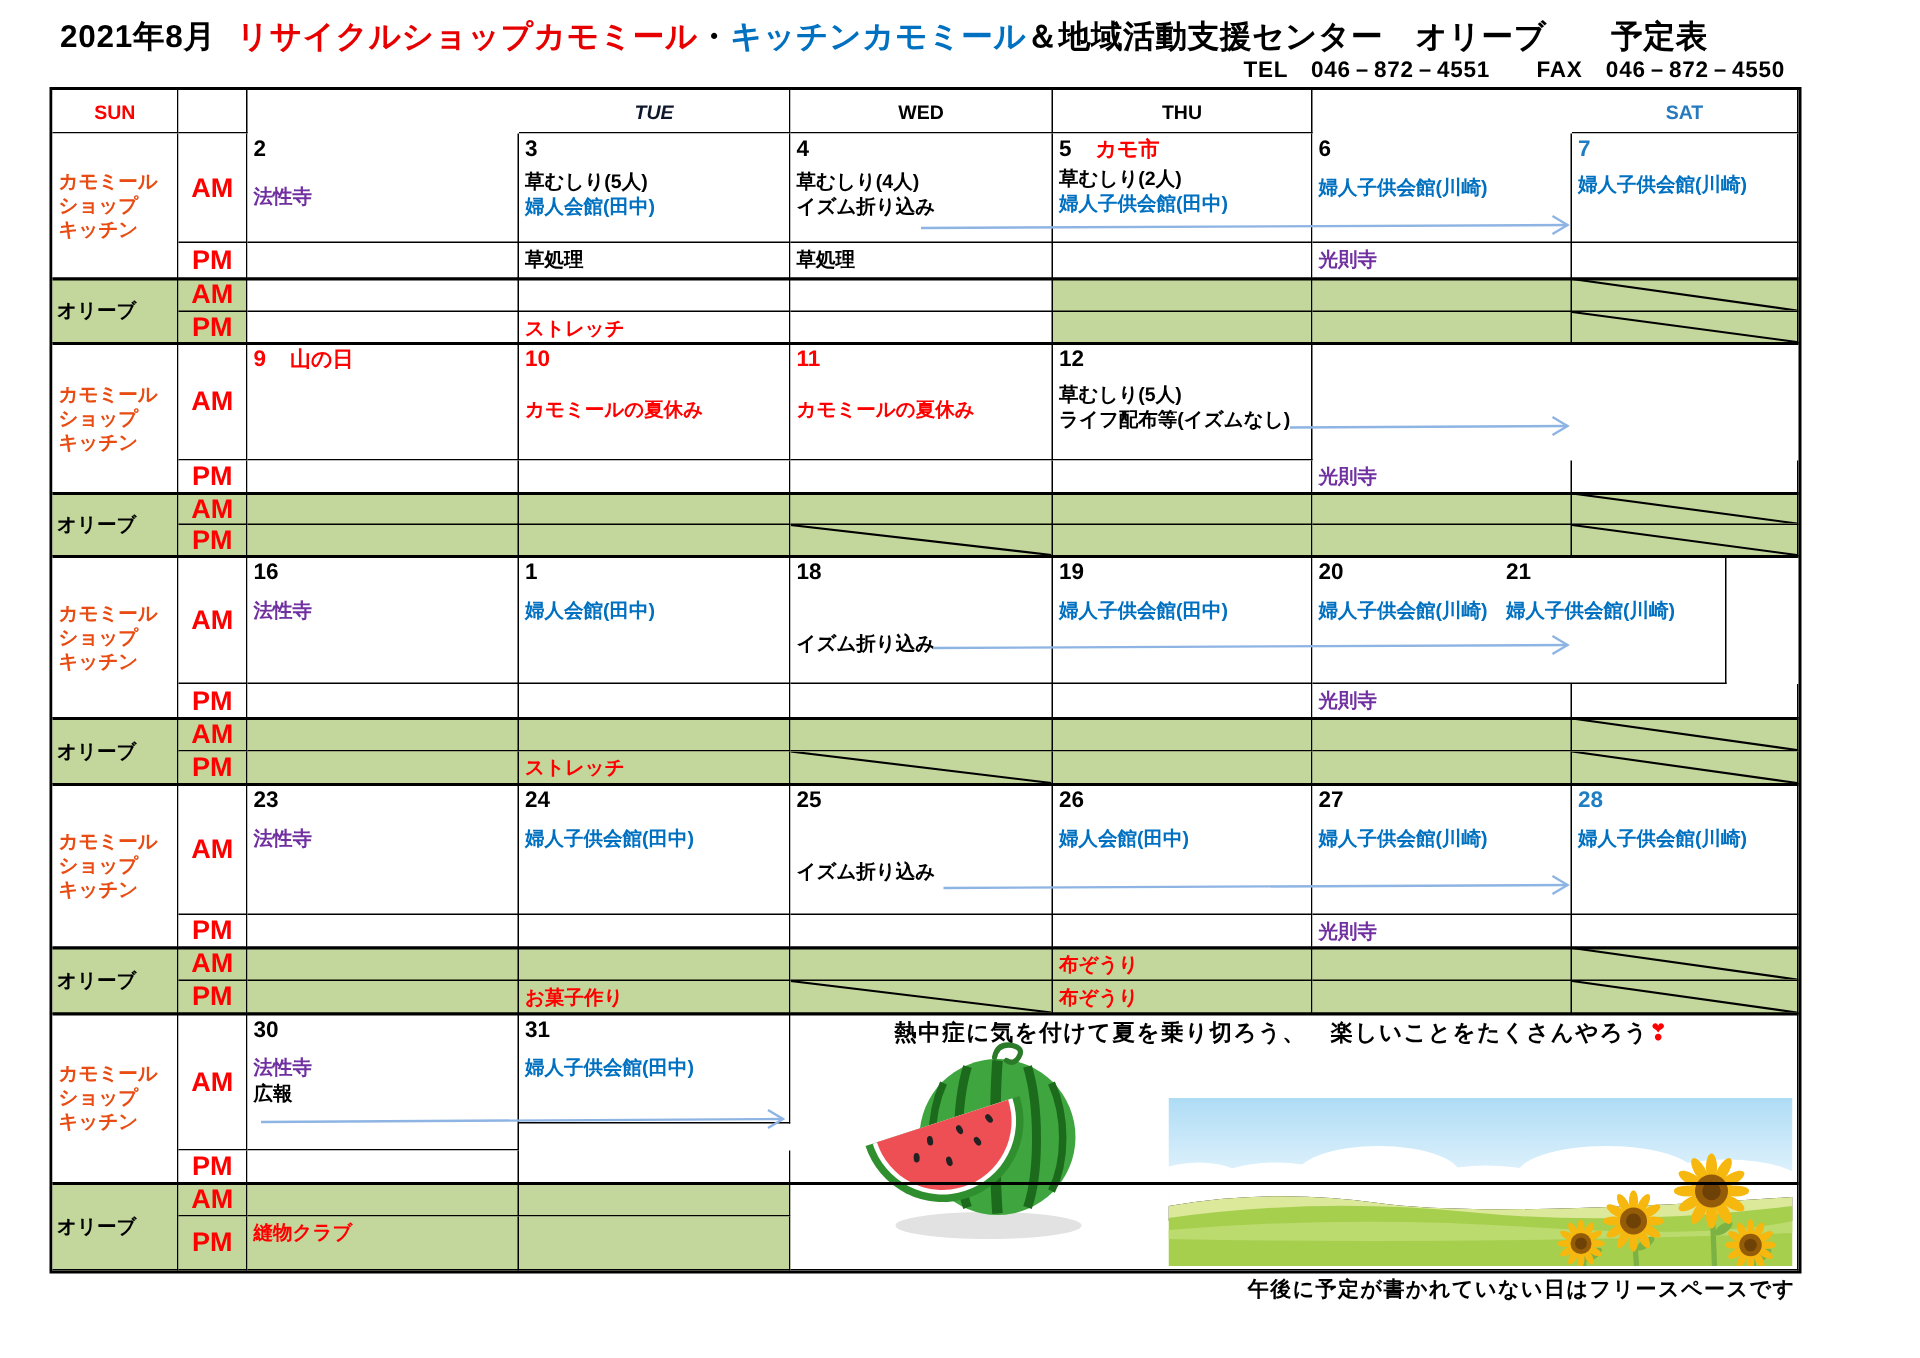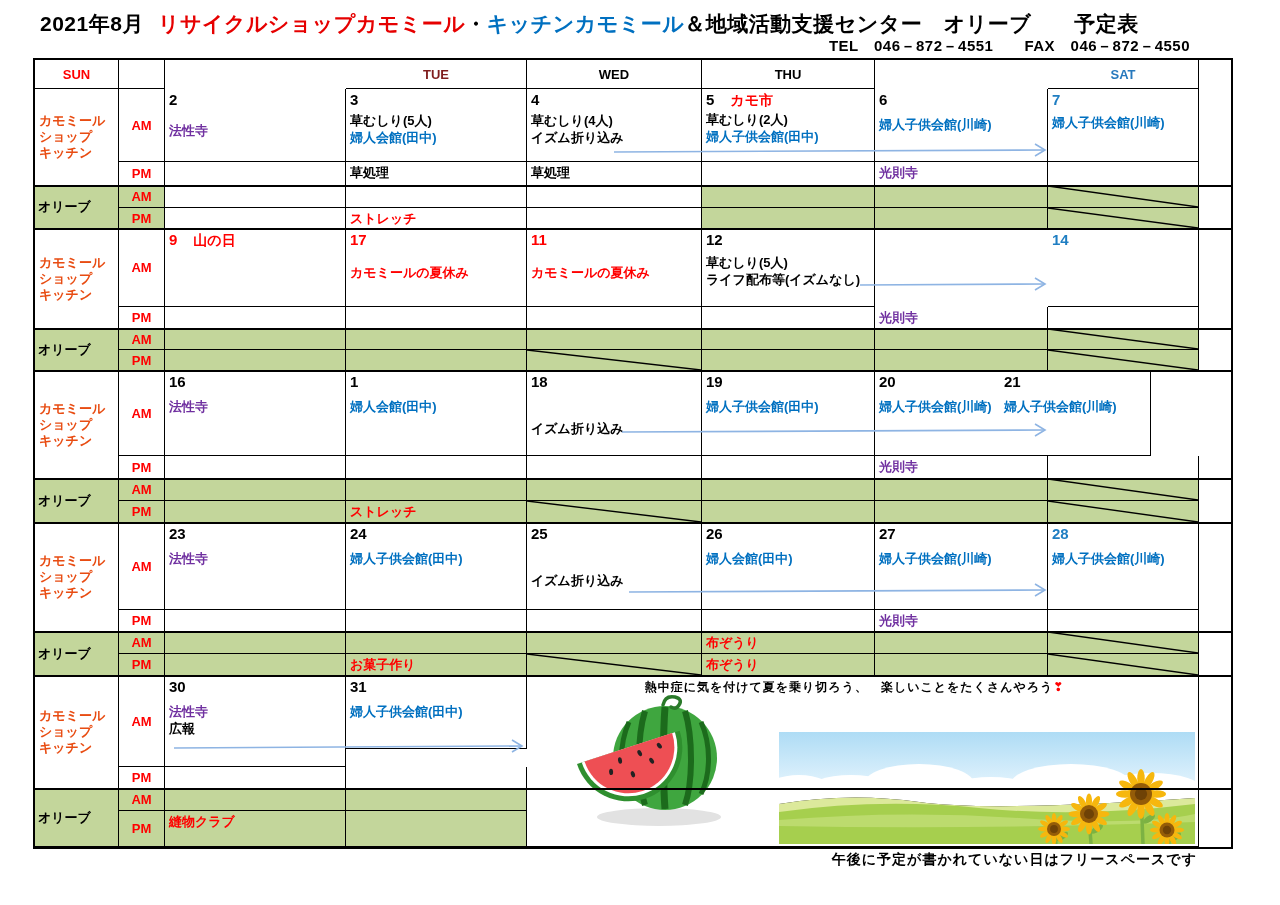--- a/index.html
+++ b/index.html
@@ -2,52 +2,52 @@
 <html><head>
 <meta charset="utf-8">
 <style>
   html,body{margin:0;padding:0;}
   body{width:1280px;height:905px;background:#fff;position:relative;overflow:hidden;
        font-family:"Liberation Sans","DejaVu Sans",sans-serif;}
   #titlebar{position:absolute;left:40px;top:10px;font-size:21px;font-weight:bold;white-space:nowrap;letter-spacing:0.5px;color:#000;}
   #titlebar .month{margin-right:14px;}
   .t-red{color:#e60000;} .t-blue{color:#0070c0;}
   #contact{position:absolute;top:37px;right:90px;font-size:15px;font-weight:bold;color:#000;letter-spacing:0.5px;}
-  #cal{position:absolute;left:33px;top:58px;width:1164px;height:787px;border:2px solid #000;box-sizing:content-box;background:#fff;padding-left:32px;}
+  #cal{position:absolute;left:33px;top:58px;width:1164px;height:787px;border:2px solid #000;box-sizing:content-box;background:#fff;}
   .cell{position:absolute;box-sizing:border-box;border-right:1px solid #000;border-bottom:1px solid #000;background:#fff;overflow:hidden;}
   .green{background:#c3d69b;}
   .hdr{display:flex;align-items:center;justify-content:center;font-size:13px;font-weight:bold;color:#000;}
-  .ampm{display:flex;align-items:center;justify-content:center;font-size:13px;font-weight:bold;color:#f00;}
+  .ampm{display:flex;align-items:center;justify-content:center;font-size:18px;font-weight:bold;color:#f00;}
   .vcenter{display:flex;flex-direction:column;justify-content:center;}
   .label-cham{color:#e84c12;font-size:13px;font-weight:bold;line-height:16px;padding-left:4px;}
   .label-olive{color:#000;font-size:13px;font-weight:bold;padding-left:3px;}
   .datebar{padding:2px 4px 0 4px;font-size:15px;font-weight:bold;line-height:17px;color:#000;white-space:nowrap;}
   .dsuf{margin-left:16px;font-size:14px;}
   .lines{padding:0 4px;}
   .ln{font-size:13px;font-weight:bold;line-height:17px;white-space:nowrap;}
   .pmtxt{padding:2px 4px;}
   .c-k{color:#000;} .c-r{color:#f00;} .c-b{color:#0070c0;} .c-p{color:#7030a0;} .c-sat{color:#1f7ec2;}
   .hline{position:absolute;left:0;width:100%;height:2px;background:#000;z-index:5;}
   .diag{position:absolute;left:0;top:0;width:100%;height:100%;z-index:2;}
   #overlay{position:absolute;left:0;top:0;width:1164px;height:787px;pointer-events:none;z-index:6;}
   #footnote{position:absolute;top:851px;right:83px;font-size:14px;font-weight:bold;color:#000;letter-spacing:1px;}
-  .msg{position:absolute;left:0;right:16px;top:3px;text-align:center;font-size:12px;font-weight:bold;color:#000;letter-spacing:1px;}
+  .msg{position:absolute;left:0;right:16px;top:3px;text-align:center;font-size:15px;font-weight:bold;color:#000;letter-spacing:1px;}
 </style>
 </head>
 <body>
 
 <div id="titlebar">
   <span class="month">2021年8月</span><span class="t-red">リサイクルショップカモミール</span><span>・</span><span class="t-blue">キッチンカモミール</span><span>＆地域活動支援センター　オリーブ　　予定表</span>
 </div>
 <div id="contact">TEL　046－872－4551　　FAX　046－872－4550</div>
 
 <div id="cal">
     <div class="cell hdr" style="left: 0px; top: 0px; width: 84px; height: 29px; color: rgb(255, 0, 0);">SUN</div>
     <div class="cell hdr" style="left: 84px; top: 0px; width: 46px; height: 29px; color: rgb(0, 0, 0);"></div>
-    <div class="cell hdr" style="left: 311px; top: 0px; width: 181px; height: 29px; color: #7f1d1d;">TUE</div>
+    <div class="cell hdr" style="left: 311px; top: 0px; width: 181px; height: 29px; color: #0f172a; font-style: italic;">TUE</div>
     <div class="cell hdr" style="left: 492px; top: 0px; width: 175px; height: 29px; color: rgb(0, 0, 0);">WED</div>
     <div class="cell hdr" style="left: 667px; top: 0px; width: 173px; height: 29px; color: rgb(0, 0, 0);">THU</div>
     <div class="cell hdr" style="left: 1013px; top: 0px; width: 151px; height: 29px; color: rgb(39, 121, 189);">SAT</div>
     <div class="cell vcenter label-cham" style="left: 0px; top: 29px; width: 84px; height: 97px;">
       <div>カモミール</div>
       <div>ショップ</div>
       <div>キッチン</div>
     </div>
     <div class="cell green vcenter label-olive" style="left: 0px; top: 126px; width: 84px; height: 43px;">
       <div>オリーブ</div>
@@ -141,21 +141,21 @@
     <div class="cell ampm" style="left: 84px; top: 247px; width: 46px; height: 22px;">PM</div>
     <div class="cell ampm green" style="left: 84px; top: 269px; width: 46px; height: 21px;">AM</div>
     <div class="cell ampm green" style="left: 84px; top: 290px; width: 46px; height: 21px;">PM</div>
     <div class="cell" style="left: 130px; top: 169px; width: 181px; height: 78px;">
       <div class="datebar"><span class="c-r">9</span><span class="dsuf c-r">山の日</span></div>
     </div>
     <div class="cell" style="left: 130px; top: 247px; width: 181px; height: 22px;"></div>
     <div class="cell green" style="left: 130px; top: 269px; width: 181px; height: 21px;"></div>
     <div class="cell green" style="left: 130px; top: 290px; width: 181px; height: 21px;"></div>
     <div class="cell" style="left: 311px; top: 169px; width: 181px; height: 78px;">
-      <div class="datebar"><span class="c-r">17</span></div>
+      <div class="datebar"><span class="c-r">10</span></div>
       <div class="lines">
         <div class="ln c-r" style="margin-top: 16px;">カモミールの夏休み</div>
       </div>
     </div>
     <div class="cell" style="left: 311px; top: 247px; width: 181px; height: 22px;"></div>
     <div class="cell green" style="left: 311px; top: 269px; width: 181px; height: 21px;"></div>
     <div class="cell green" style="left: 311px; top: 290px; width: 181px; height: 21px;"></div>
     <div class="cell" style="left: 492px; top: 169px; width: 175px; height: 78px;">
       <div class="datebar"><span class="c-r">11</span></div>
       <div class="lines">
@@ -177,23 +177,20 @@
       </div>
     </div>
     <div class="cell" style="left: 667px; top: 247px; width: 173px; height: 22px;"></div>
     <div class="cell green" style="left: 667px; top: 269px; width: 173px; height: 21px;"></div>
     <div class="cell green" style="left: 667px; top: 290px; width: 173px; height: 21px;"></div>
     <div class="cell" style="left: 840px; top: 247px; width: 173px; height: 22px;">
       <div class="ln c-p pmtxt">光則寺</div>
     </div>
     <div class="cell green" style="left: 840px; top: 269px; width: 173px; height: 21px;"></div>
     <div class="cell green" style="left: 840px; top: 290px; width: 173px; height: 21px;"></div>
-    <div class="cell" style="left: 1013px; top: 169px; width: 151px; height: 78px;">
-      <div class="datebar"><span class="c-sat">14</span></div>
-    </div>
     <div class="cell" style="left: 1013px; top: 247px; width: 151px; height: 22px;"></div>
     <div class="cell green" style="left: 1013px; top: 269px; width: 151px; height: 21px;">
       <svg class="diag" viewBox="0 0 100 100" preserveAspectRatio="none">
         <line x1="0" y1="0" x2="100" y2="100" stroke="#000" stroke-width="1.4" vector-effect="non-scaling-stroke"></line>
       </svg>
     </div>
     <div class="cell green" style="left: 1013px; top: 290px; width: 151px; height: 21px;">
       <svg class="diag" viewBox="0 0 100 100" preserveAspectRatio="none">
         <line x1="0" y1="0" x2="100" y2="100" stroke="#000" stroke-width="1.4" vector-effect="non-scaling-stroke"></line>
       </svg>

